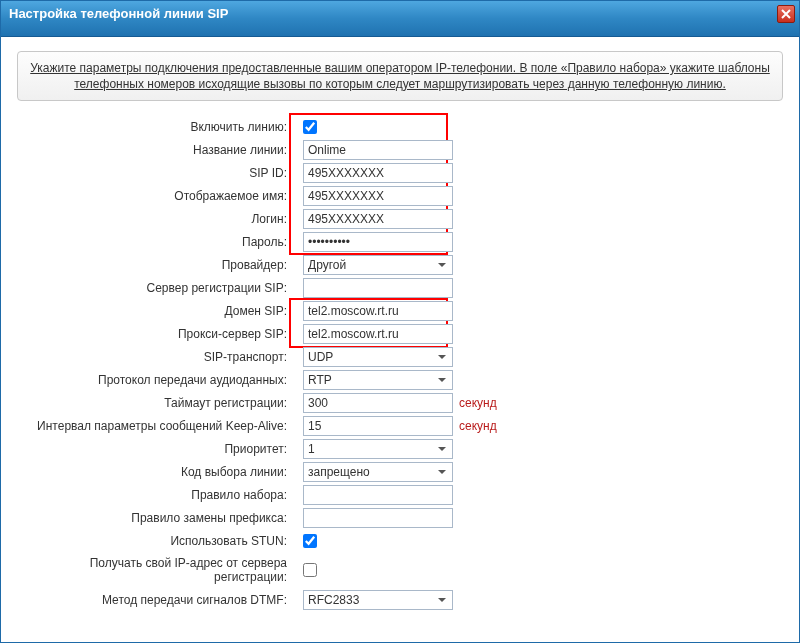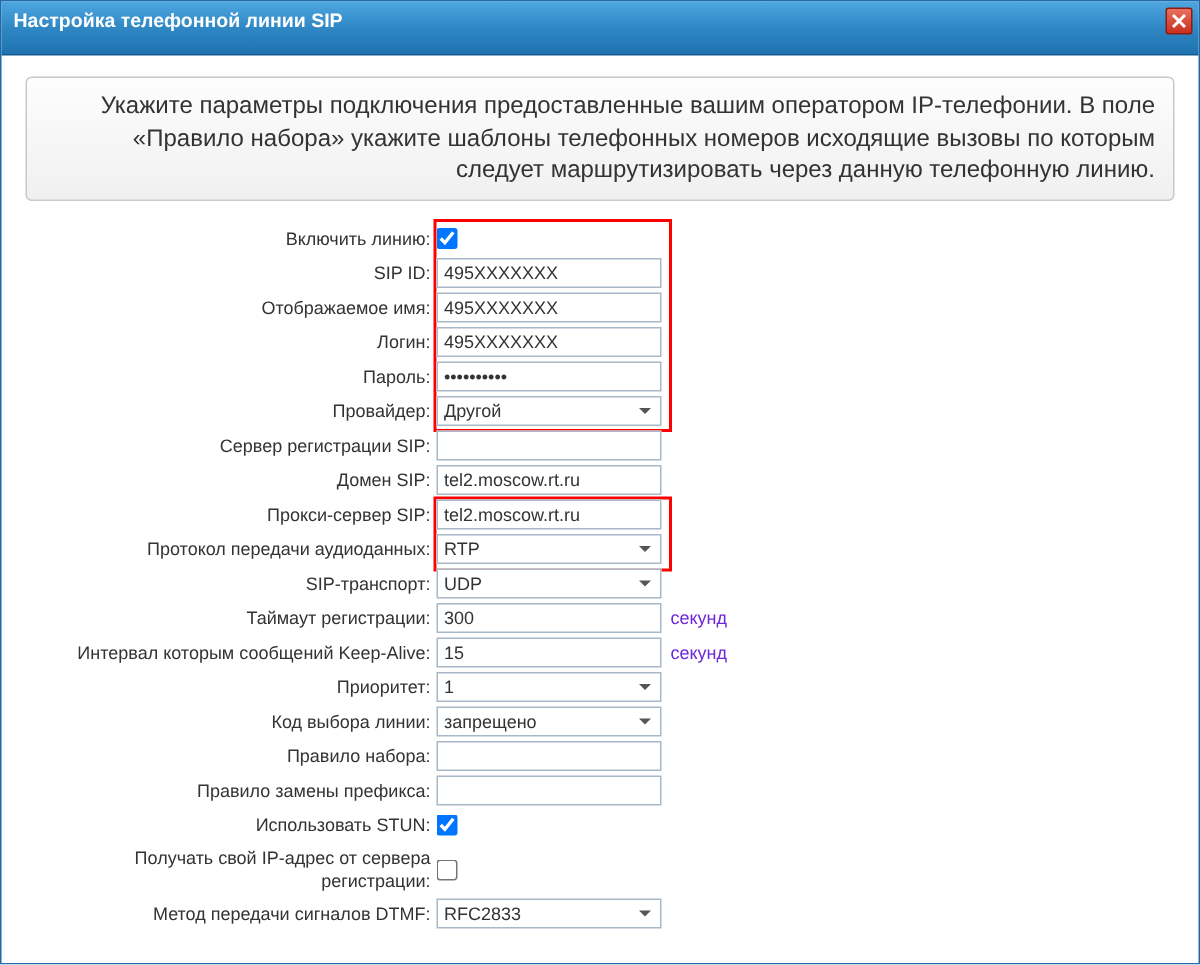--- a/index.html
+++ b/index.html
@@ -47,32 +47,34 @@
   }
   .close-btn svg { width: 10px; height: 10px; }
   .content {
     padding: 14px 16px 10px 16px;
   }
   .info-box {
     border: 1px solid #c8c8c8;
     border-radius: 4px;
     background: linear-gradient(to bottom, #fdfdfd, #f0f0f0);
     padding: 8px 12px;
-    font-size: 16px;
-    color: #333;
-    text-align: right;
+    font-size: 12px;
+    color: #333;
+    text-align: center;
     line-height: 1.35;
     margin-bottom: 14px;
+    text-decoration: underline;
   }
   .row {
     display: flex;
     align-items: center;
     height: 23px;
     margin-bottom: 0;
     position: relative;
+    gap: 12px;
   }
   .row.tall { height: 36px; }
   .label {
     width: 270px;
     text-align: right;
     padding-right: 4px;
     color: #333;
     font-size: 12px;
   }
   .control {
@@ -117,21 +119,21 @@
     justify-content: center;
   }
   .triangle svg { width: 8px; height: 8px; }
   input[type=checkbox] {
     width: 14px;
     height: 14px;
     margin: 0;
   }
   .suffix {
     font-size: 12px;
-    color: #6d28d9;
+    color: #b91c1c;
   }
   .red-frame {
     position: absolute;
     border: 2px solid #ff0000;
     pointer-events: none;
     box-sizing: border-box;
   }
   .buttons {
     margin-top: 8px;
     margin-left: 274px;
@@ -183,20 +185,26 @@
 
       <div class="red-frame" style="left:272px; top:183px; width:159px; height:50px;"></div>
 
       <div class="row">
         <div class="label">Включить линию:</div>
         <div class="control">
             <input type="checkbox" checked="" style="">
           </div>
       </div>
       <div class="row">
+        <div class="label">Название линии:</div>
+        <div class="control">
+            <input type="text" value="Onlime" style="">
+          </div>
+      </div>
+      <div class="row">
         <div class="label">SIP ID:</div>
         <div class="control">
             <input type="text" value="495XXXXXXX" style="">
           </div>
       </div>
       <div class="row">
         <div class="label">Отображаемое имя:</div>
         <div class="control">
             <input type="text" value="495XXXXXXX" style="">
           </div>
@@ -239,54 +247,54 @@
             <input type="text" value="tel2.moscow.rt.ru" style="">
           </div>
       </div>
       <div class="row">
         <div class="label">Прокси-сервер SIP:</div>
         <div class="control">
             <input type="text" value="tel2.moscow.rt.ru" style="">
           </div>
       </div>
       <div class="row">
+        <div class="label">SIP-транспорт:</div>
+        <div class="control">
+          <div class="select">
+            <span>UDP</span>
+            <span class="triangle">
+                <svg viewBox="0 0 8 8">
+                  <path d="M0 2 L4 6 L8 2 Z" fill="#555"></path>
+                </svg>
+              </span>
+          </div>
+        </div>
+      </div>
+      <div class="row">
         <div class="label">Протокол передачи аудиоданных:</div>
         <div class="control">
           <div class="select">
             <span>RTP</span>
-            <span class="triangle">
-                <svg viewBox="0 0 8 8">
-                  <path d="M0 2 L4 6 L8 2 Z" fill="#555"></path>
-                </svg>
-              </span>
-          </div>
-        </div>
-      </div>
-      <div class="row">
-        <div class="label">SIP-транспорт:</div>
-        <div class="control">
-          <div class="select">
-            <span>UDP</span>
             <span class="triangle">
                 <svg viewBox="0 0 8 8">
                   <path d="M0 2 L4 6 L8 2 Z" fill="#555"></path>
                 </svg>
               </span>
           </div>
         </div>
       </div>
       <div class="row">
         <div class="label">Таймаут регистрации:</div>
         <div class="control">
           <input type="text" value="300" style="">
           <span class="suffix">секунд</span>
         </div>
       </div>
       <div class="row">
-        <div class="label">Интервал которым сообщений Keep-Alive:</div>
+        <div class="label">Интервал параметры сообщений Keep-Alive:</div>
         <div class="control">
           <input type="text" value="15" style="">
           <span class="suffix">секунд</span>
         </div>
       </div>
       <div class="row">
         <div class="label">Приоритет:</div>
         <div class="control">
           <div class="select">
             <span>1</span>

